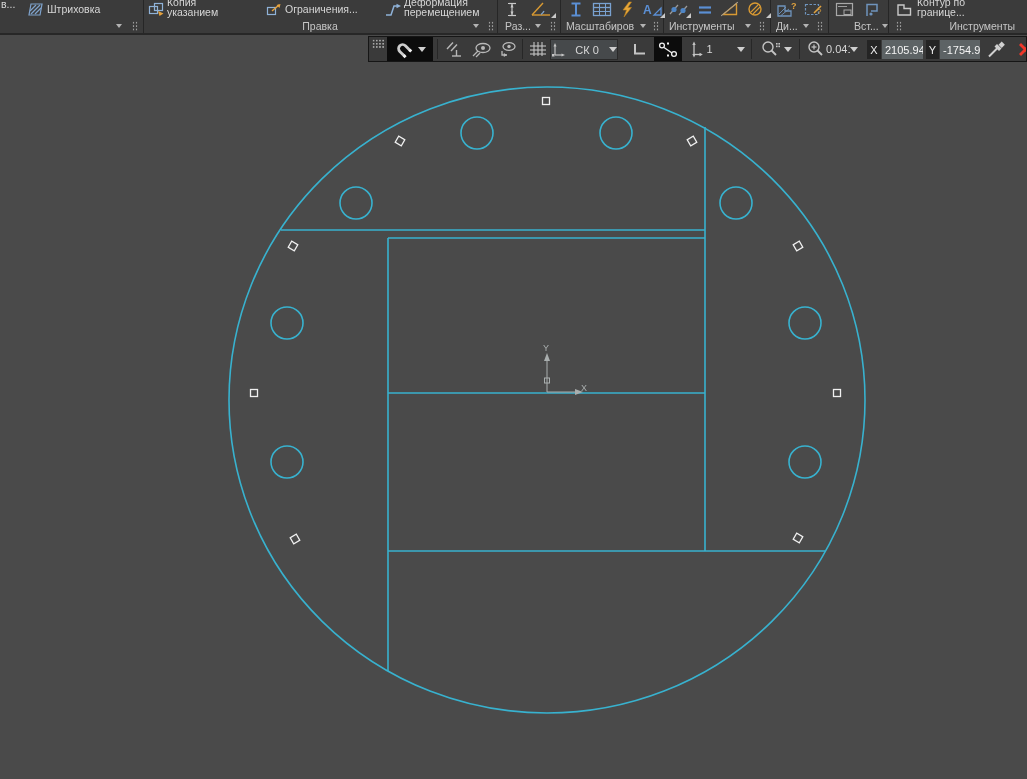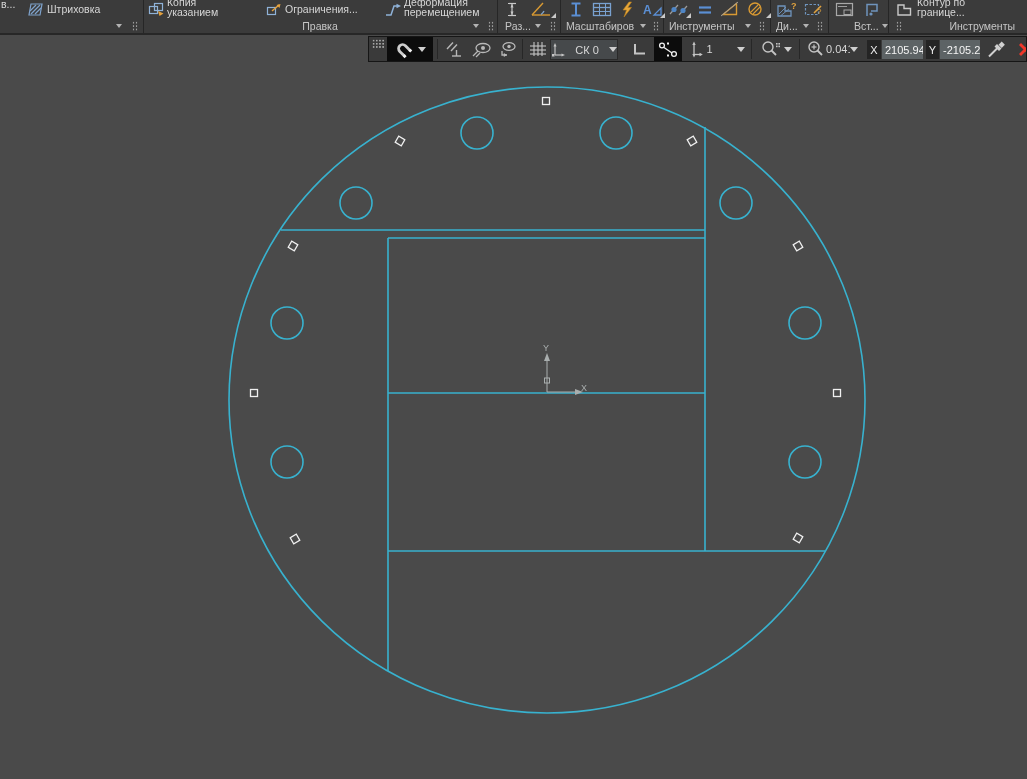--- a/index.html
+++ b/index.html
@@ -412,21 +412,21 @@
         <line x1="5.5" y1="7" x2="10.5" y2="7" stroke="#c4c4c4" stroke-width="1.2"></line>
         <line x1="11.5" y1="10.5" x2="16" y2="15" stroke="#c4c4c4" stroke-width="1.8"></line>
       </svg>
       <span class="sbtxt" style="margin-left:2px;width:24px;overflow:hidden;white-space:nowrap;display:inline-block">0.041</span>
       <div class="dd" style="margin-left:0"></div>
     </div>
 
     <div class="badge" style="left:498px;width:14px">X</div>
     <div class="field" style="left:513px;width:41px">2105.94</div>
     <div class="badge" style="left:557px;width:13px">Y</div>
-    <div class="field" style="left:571px;width:40px">-2105.2</div>
+    <div class="field" style="left:571px;width:40px">-1754.9</div>
 
     <div class="sbi" style="left:615px;width:26px">
       <svg width="22" height="19">
         <line x1="3" y1="16.5" x2="12" y2="7.5" stroke="#d0d0d0" stroke-width="2"></line>
         <polygon points="11,4 15.5,8.5 13,11 8.5,6.5" fill="#d0d0d0"></polygon>
         <rect x="13.5" y="2.5" width="4.5" height="4.5" fill="#d0d0d0" transform="rotate(45 15.7 4.7)"></rect>
       </svg>
     </div>
 
     <div class="sbi" style="left:648px;width:16px">

